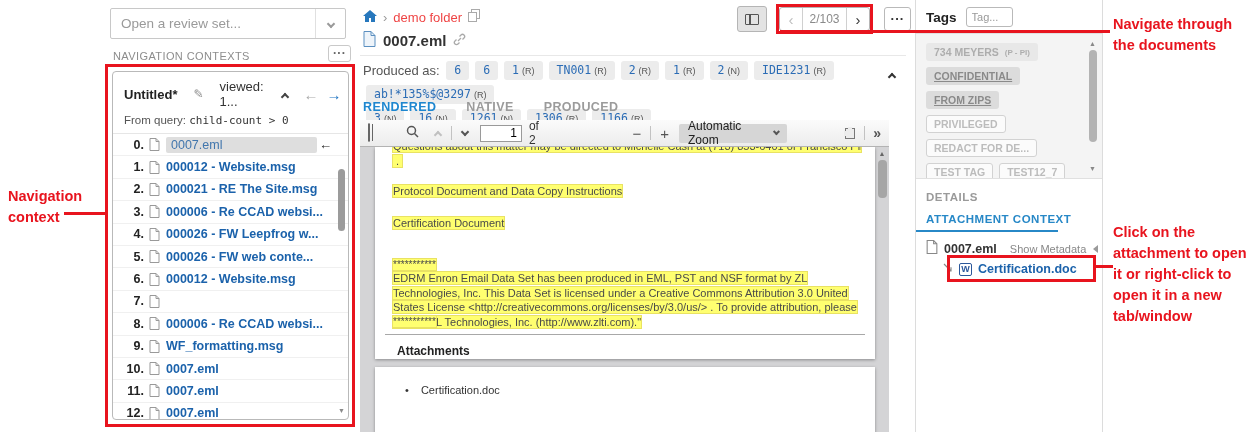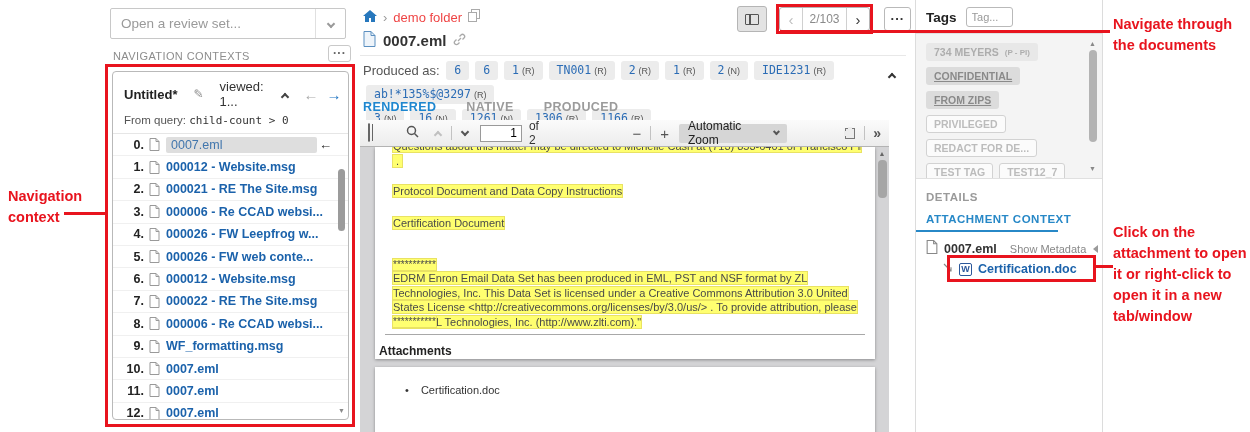--- a/index.html
+++ b/index.html
@@ -88,21 +88,21 @@
   .sel-ico::after  { content:""; position:absolute; top:2px; bottom:2px; left:-2px; width:4px; background:inherit; }
   #pdf-content { position:relative; height:285px; background:#d4d4d6; overflow:hidden; }
   .page { position:absolute; left:15px; width:500px; background:#fff; box-shadow:0 1px 3px rgba(0,0,0,.35); overflow:hidden; font-size:11px; color:#444; }
   #page1 { top:0; height:212px; }
   #page2 { top:220px; height:120px; }
   .hl { background:#ffff70; box-shadow:0 0 0 1px #e9e263; color:#4a4a4a; }
   .abs { position:absolute; }
   #edrm-para { position:absolute; left:18px; top:124px; width:464px; line-height:14.6px; }
   #edrm-para .hl { box-decoration-break:clone; -webkit-box-decoration-break:clone; }
   #page-hr { position:absolute; left:10px; top:187px; width:480px; border-top:1px solid #a8a8a8; }
-  #attach-heading { position:absolute; left:4px; top:197px; font-weight:bold; font-size:12px; color:#222; }
+  #attach-heading { position:absolute; left:22px; top:197px; font-weight:bold; font-size:12px; color:#222; }
   #page2 .bullet-line { position:absolute; left:30px; top:17px; color:#333; }
   #pdf-scroll { position:absolute; right:2px; top:3px; width:10px; display:flex; flex-direction:column; align-items:center; gap:3px; }
   #pdf-scroll .arr { color:#666; font-size:7px; }
   #pdf-scroll .thumb { width:9px; height:38px; background:#a6a6a6; border-radius:4px; }
 
   
   #right-panel { position:absolute; left:915px; top:0; width:188px; height:432px; background:#fff; border-left:1px solid #dcdcdc; border-right:1px solid #dcdcdc; }
   #tags-header { display:flex; align-items:center; gap:9px; padding:7px 0 6px 10px; }
   #tags-header .lbl { font-weight:bold; font-size:13.5px; color:#222; }
   #tag-input { width:47px; height:20px; border:1px solid #b9b9b9; border-radius:3px; font-size:11px; padding:0 5px; font-family:"Liberation Sans",sans-serif; }
@@ -278,23 +278,20 @@
 
         </div>
 
         <div class="ctx-item">
           <span class="num">7.</span>
           <span class="fic">
             <svg width="11" height="13" viewBox="0 0 11 13">
               <path d="M1 .5h6L10 3.5v9H1z" fill="#fff" stroke="#999" stroke-width="1"></path>
               <path d="M7 .5v3h3" fill="none" stroke="#999" stroke-width="1"></path>
             </svg>
-          </span>
-          <span class="name-wrap">
-            <span class="name">000022 - RE  The Site.msg</span>
           </span>
 
         </div>
 
         <div class="ctx-item">
           <span class="num">8.</span>
           <span class="fic">
             <svg width="11" height="13" viewBox="0 0 11 13">
               <path d="M1 .5h6L10 3.5v9H1z" fill="#fff" stroke="#999" stroke-width="1"></path>
               <path d="M7 .5v3h3" fill="none" stroke="#999" stroke-width="1"></path>

